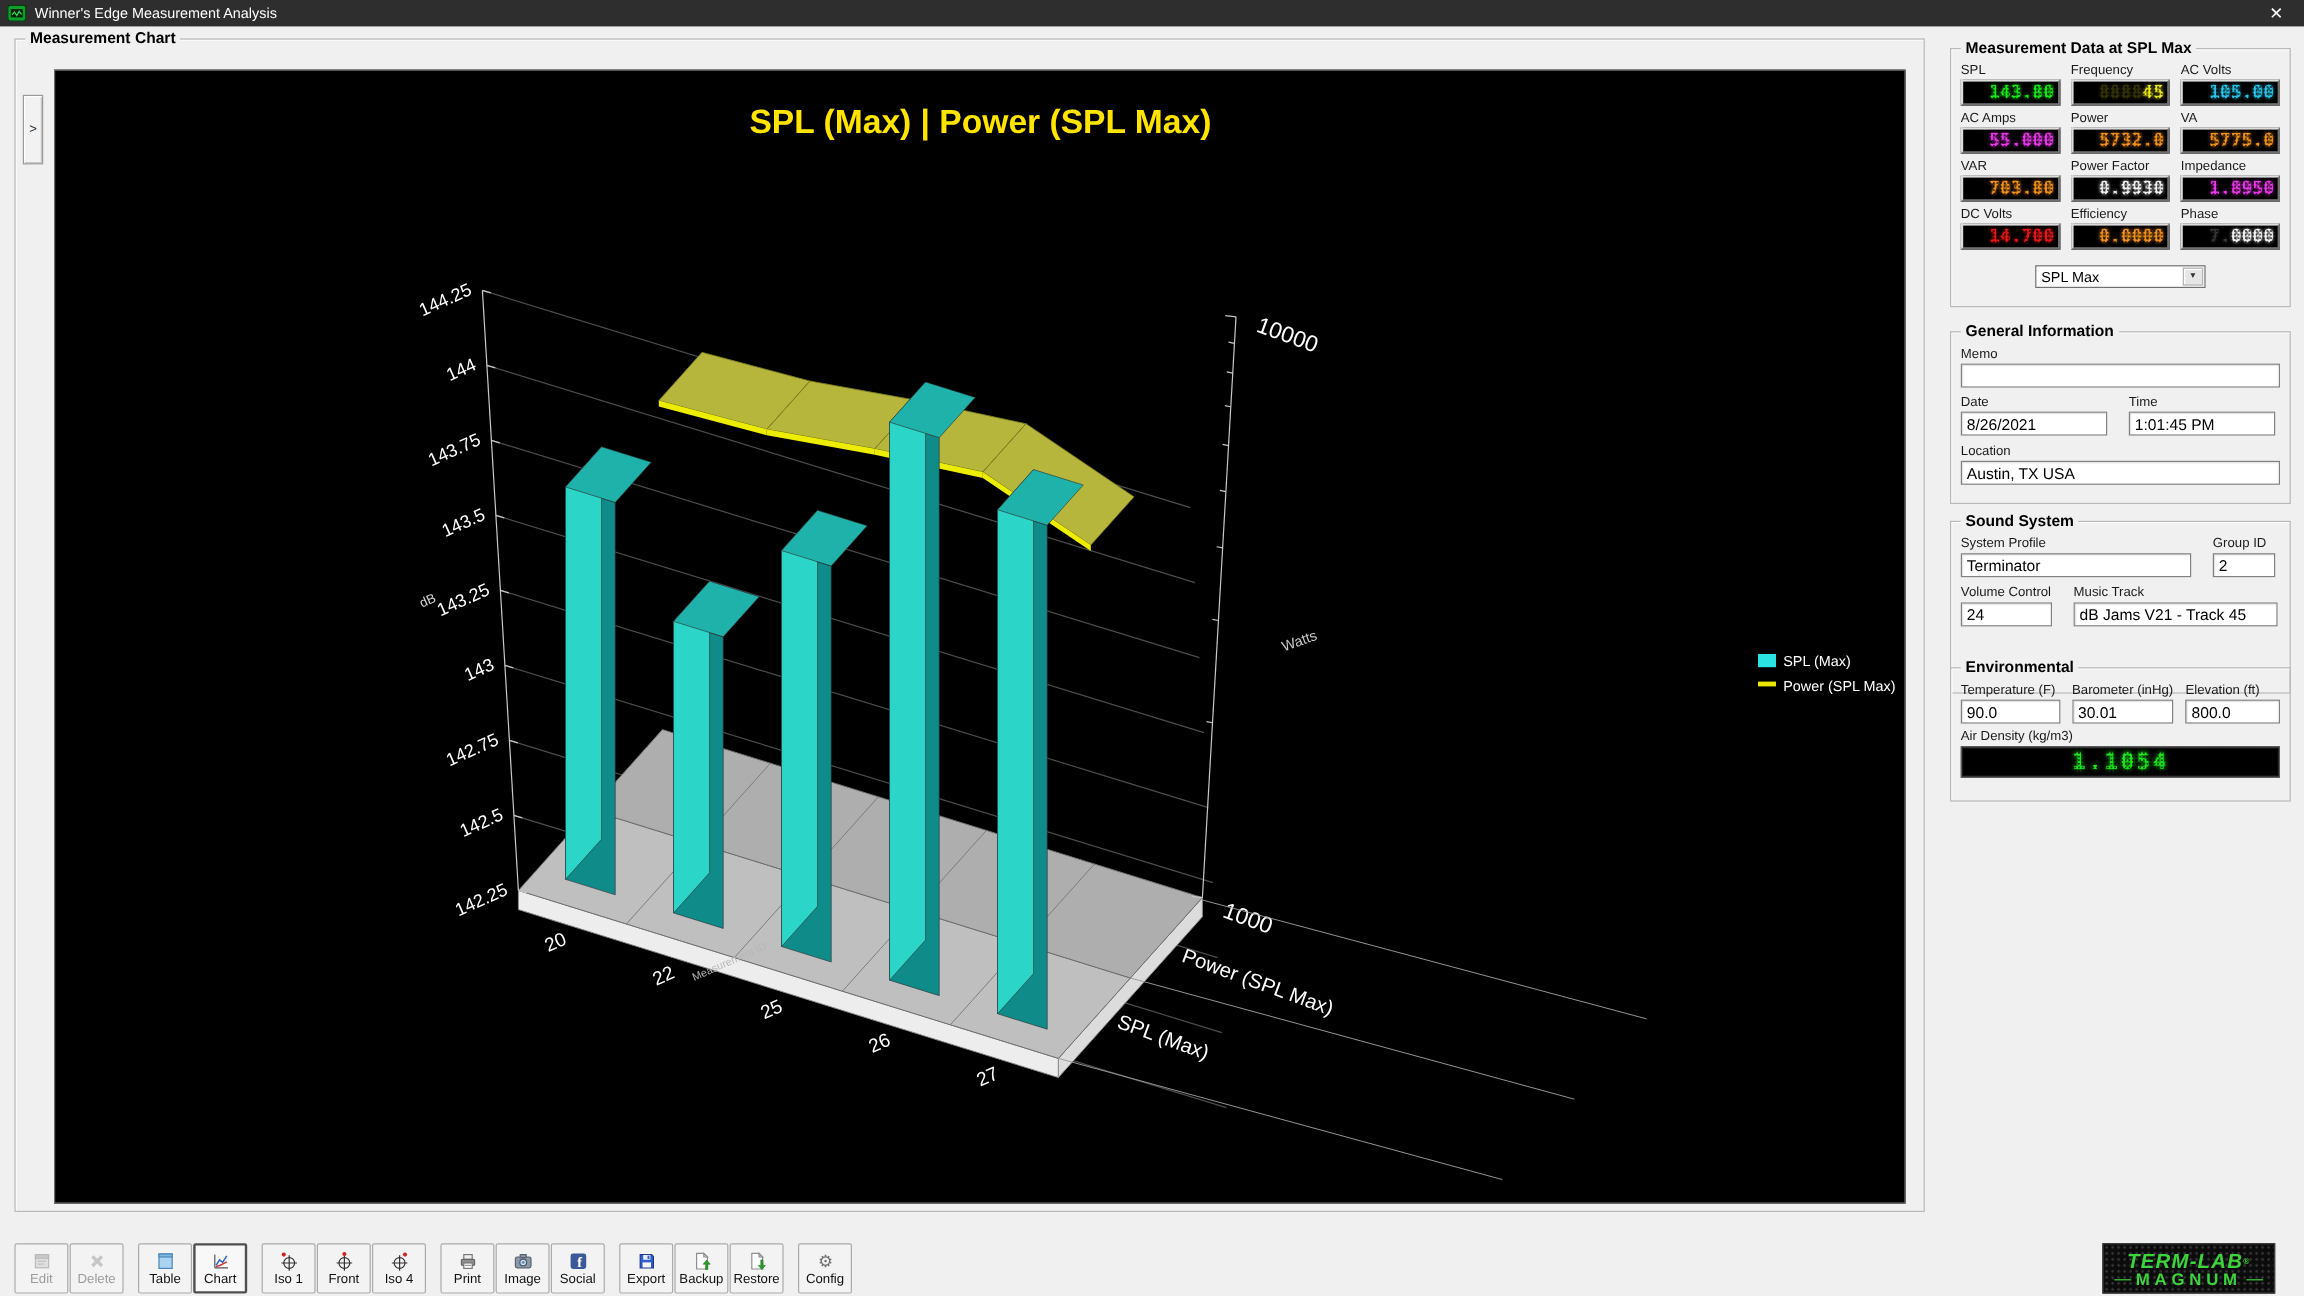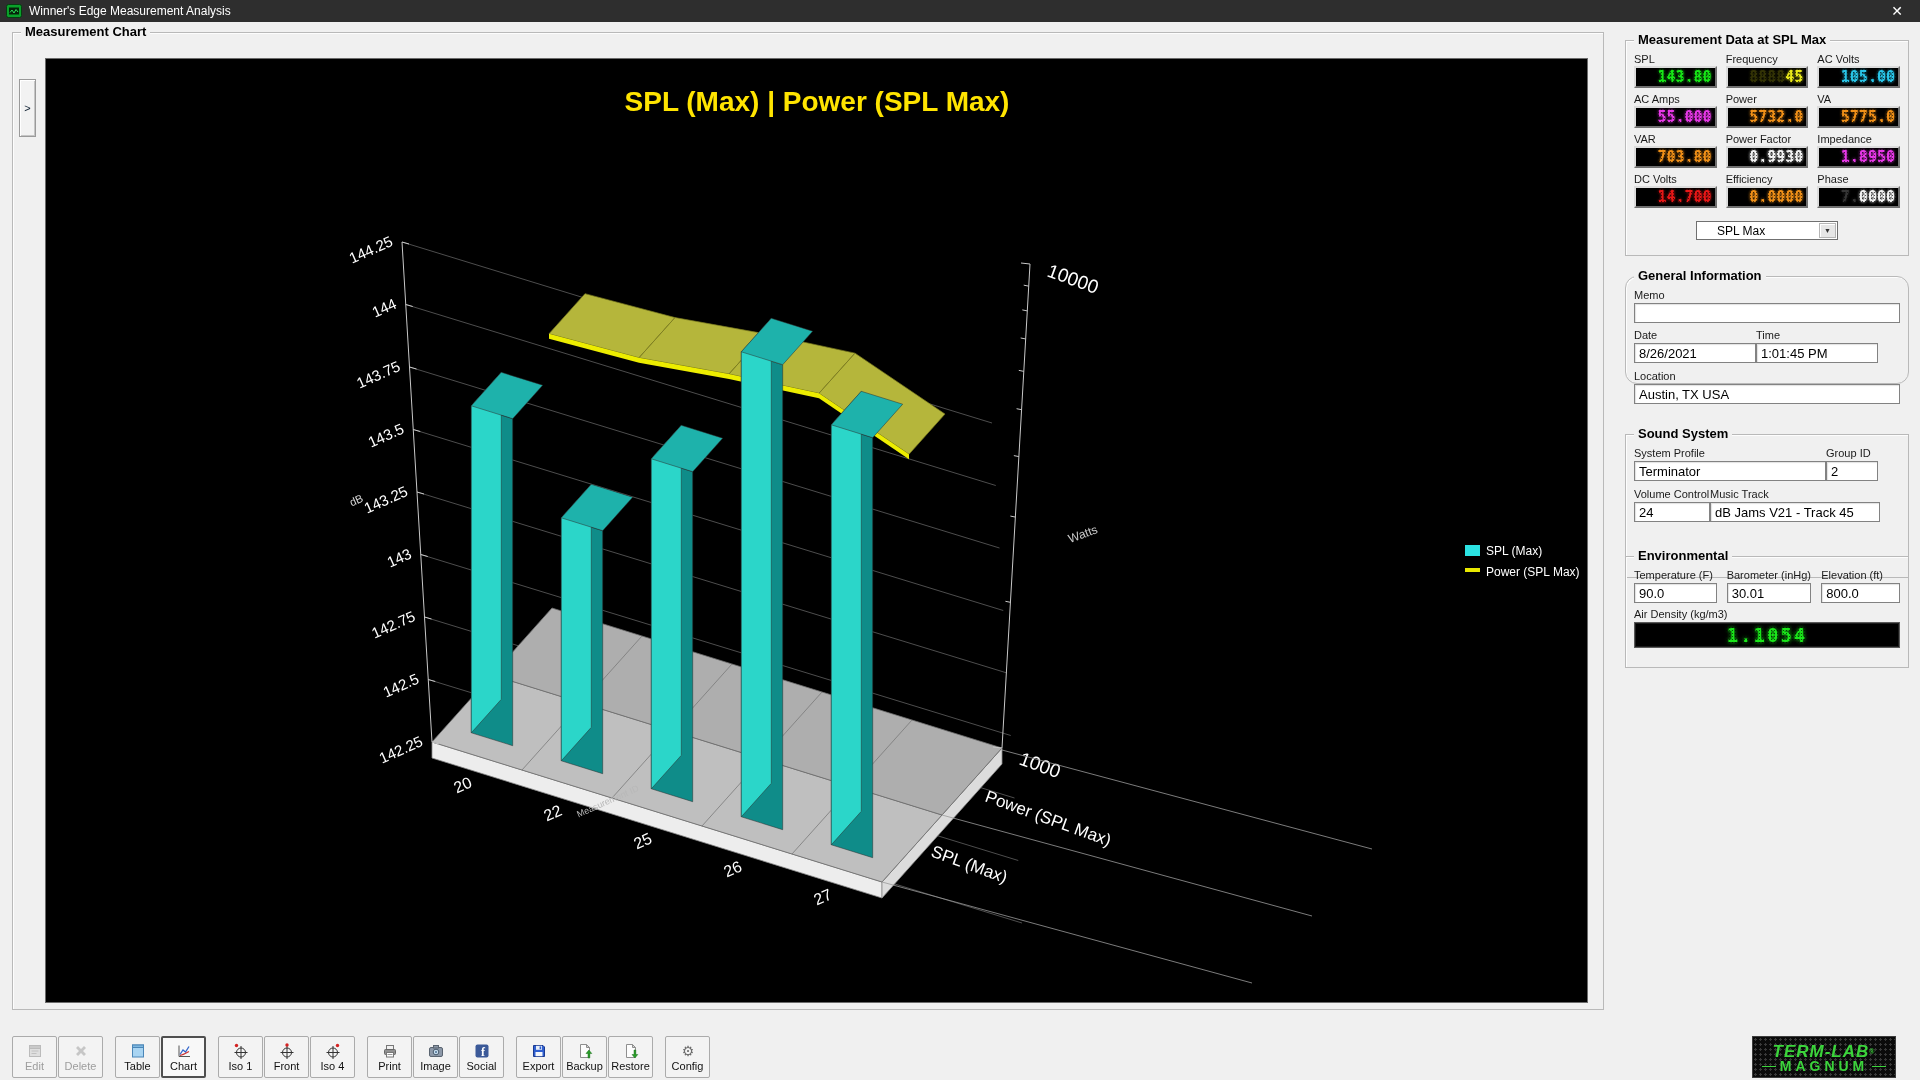--- a/index.html
+++ b/index.html
@@ -24,21 +24,21 @@
                 border:1px solid #9a9a9a; box-shadow:inset 1px 1px 0 #fff, inset -1px -1px 0 #c5c5c5;
                 font-size:11px; color:#123; display:flex; align-items:center; justify-content:center; }
   #chart-black { position:absolute; left:32px; top:25px; width:1543px; height:945px;
                  background:#000; border:1px solid #6b6b6b; }
   #chart-svg { position:absolute; left:0; top:0; }
   #chart-svg text { font-family:"Liberation Sans", sans-serif; }
 
   
   .rp { left:1625px; width:284px; }
   #grp-meas { top:40px;  height:216px; }
-  #grp-gen  { top:276px; height:108px;border-radius:12px; }
+  #grp-gen  { top:276px; height:144px; }
   #grp-snd  { top:434px; height:144px; }
   #grp-env  { top:556px; height:112px; }
   #grp-notes{ top:686px; height:322px; }
 
   .fld-label { font-size:11px; color:#1a1a1a; margin-bottom:2px; display:block; white-space:nowrap; }
   .tb-input { background:#fff; border:1px solid #828282; box-shadow:inset 1px 1px 1px rgba(0,0,0,.12);
               height:20px; font-size:13px; font-family:"Liberation Sans",sans-serif; padding:0 4px; color:#000; width:100%; }
   .center { text-align:left; }
 
   
@@ -49,27 +49,27 @@
   .led-box { position:relative; height:22px; background:#000; border:2px solid;
              border-color:#dcdcdc #707070 #707070 #dcdcdc; overflow:hidden; }
   .led-value { position:absolute; inset:0; font-family:"DejaVu Sans Mono",monospace; font-weight:bold;
                font-size:15px; line-height:18px; text-align:right; padding-right:3px; letter-spacing:0px; }
   .led-value .ghost { opacity:.22; }
   .led-box::after { content:""; position:absolute; inset:0;
                background-image:radial-gradient(rgba(0,0,0,.65) 27%, transparent 33%);
                background-size:3px 3px; pointer-events:none; }
   #mode-row { display:flex; justify-content:center; margin-top:9px; }
   #mode-select { width:142px; height:19px; background:#fff; border:1px solid #707070; display:flex;
-                 align-items:center; font-size:12px; padding-left:20px; position:relative; }
+                 align-items:center; font-size:12px; padding-left:4px; position:relative; }
   #mode-select .dd-btn { position:absolute; right:1px; top:1px; bottom:1px; width:17px; background:#e6e6e6;
                  border:1px solid #b5b5b5; box-shadow:inset 1px 1px 0 #fff; display:flex; align-items:center;
                  justify-content:center; font-size:7px; color:#333; }
 
   .gb-pad { position:absolute; inset:12px 8px 6px 8px; }
-  .row { display:flex; gap:0; margin-bottom:7px; }
+  .row { display:flex; gap:18px; margin-bottom:7px; }
 
   
   #air-led { position:relative; height:26px; background:#000; border:1px solid #5a5a5a;
              box-shadow:inset 0 0 0 1px #1c1c1c; overflow:hidden; }
   #air-led .led-value { font-size:19px; line-height:24px; text-align:center; letter-spacing:2px; padding:0; }
   #air-led::after { content:""; position:absolute; inset:0;
              background-image:radial-gradient(rgba(0,0,0,.65) 27%, transparent 33%);
              background-size:3px 3px; pointer-events:none; }
 
   

